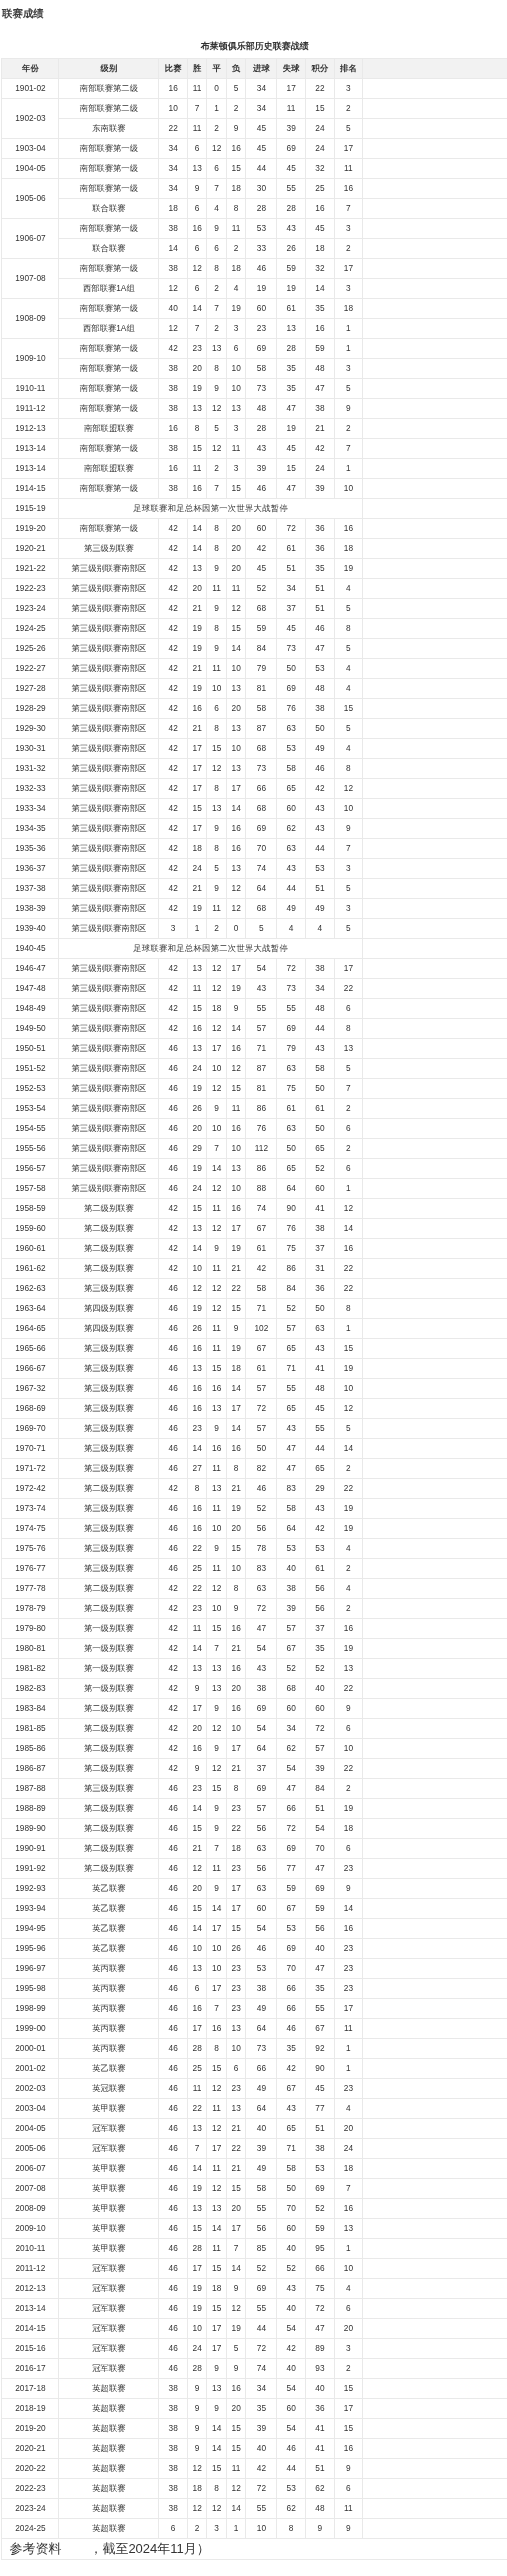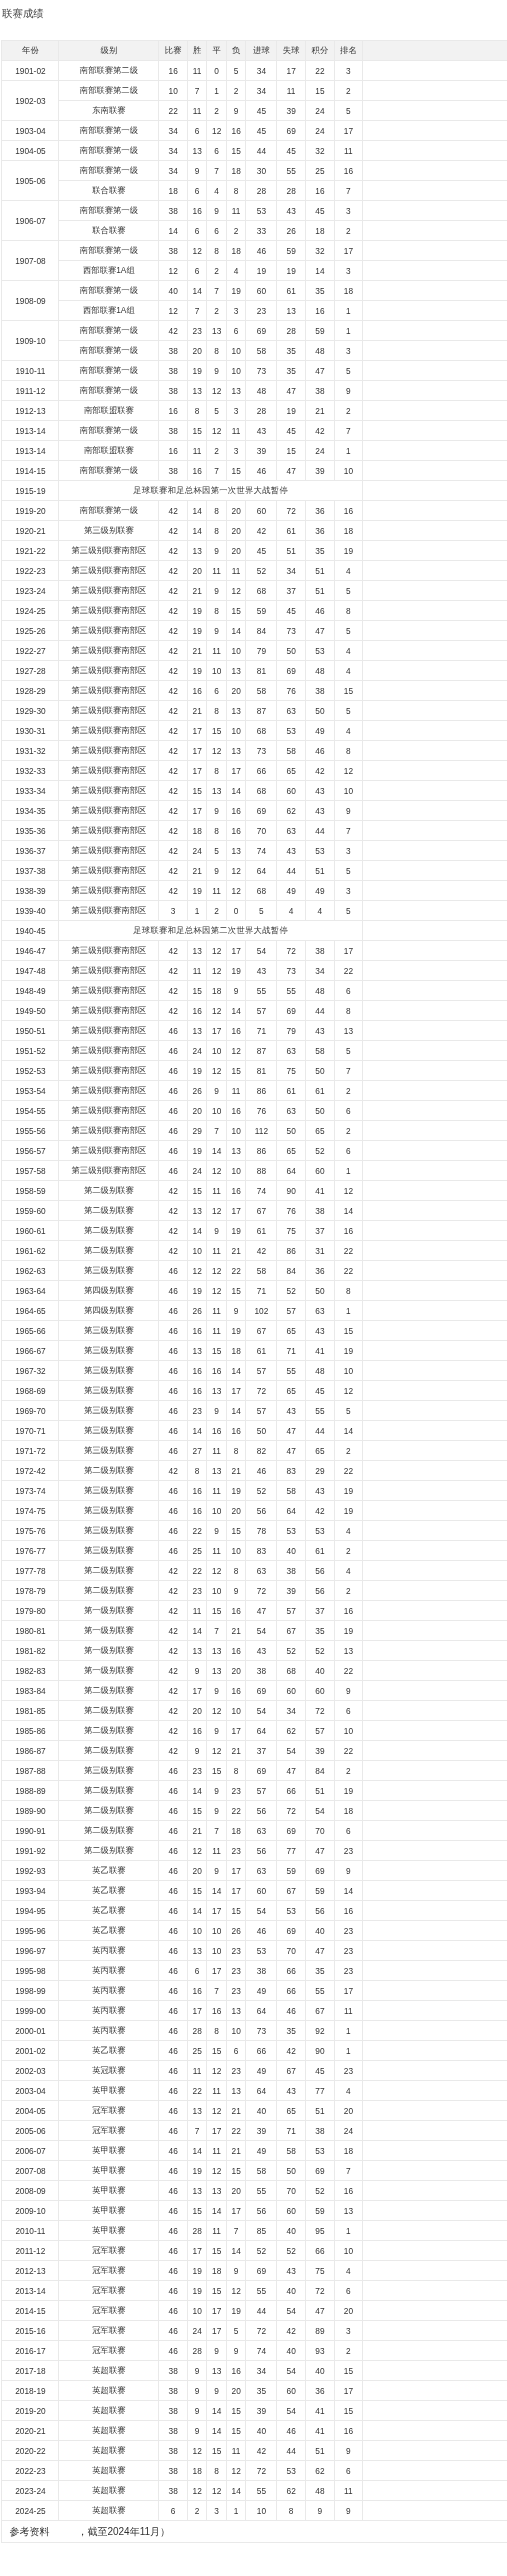--- a/index.html
+++ b/index.html
@@ -3,45 +3,45 @@
 <meta charset="utf-8">
 <style>
   * { box-sizing: border-box; }
   html, body { margin:0; padding:0; background:#fff; }
   body {
     width:507px; height:2576px; overflow:hidden;
     font-family:"Liberation Sans","DejaVu Sans",sans-serif;
     color:#333;
   }
   .page-title {
-    font-size:10.4px; font-weight:400; color:#3f3f3f;
+    font-size:10.4px; font-weight:700; color:#3f3f3f;
     margin:5.6px 0 0 2.1px; line-height:15.3px;
   }
   table.league-table {
     border-collapse:collapse; table-layout:fixed;
     width:505px; margin:19.5px 0 0 1.4px;
   }
   caption {
     caption-side:top; text-align:center;
     font-size:9px; font-weight:700; color:#333;
     padding:0 0 4.9px 0; line-height:12.5px;
   }
   th, td {
     border:0.7px solid #e9e9e9;
     text-align:center; vertical-align:middle;
     font-size:8.3px; color:#333; padding:0 1.4px;
     overflow:hidden; white-space:nowrap;
   }
   thead tr { height:20px; }
-  thead th { background:#f2f2f2; font-weight:400; }
+  thead th { background:#f2f2f2; font-weight:700; }
   tbody tr { height:20px; }
   td.note-cell { letter-spacing:0.3px;margin-top:43px; }
   tfoot tr { height:21.5px; }
   tfoot td {
-    text-align:left; padding:0 0 0 7px; font-size:10px; color:#333;
+    text-align:left; padding:0 0 0 7px; font-size:13px; color:#333;
   }
   .ref-gap { display:inline-block; width:28px; }
 </style>
 </head>
 <body>
 
 <h2 class="page-title">联赛成绩</h2>
 
 <table class="league-table">
   <colgroup>
@@ -50,20 +50,21 @@
       <col style="width:28.5px">
     <col style="width:19.5px">
       <col style="width:19.5px">
       <col style="width:19.5px">
     <col style="width:31px">
       <col style="width:28.5px">
       <col style="width:29px">
     <col style="width:28px">
       <col style="width:145px">
   </colgroup>
+  <caption>布莱顿俱乐部历史联赛战绩</caption>
   <thead>
     <tr id="head-row">
         <th>年份</th>
         <th>级别</th>
         <th>比赛</th>
         <th>胜</th>
         <th>平</th>
         <th>负</th>
         <th>进球</th>
         <th>失球</th>

